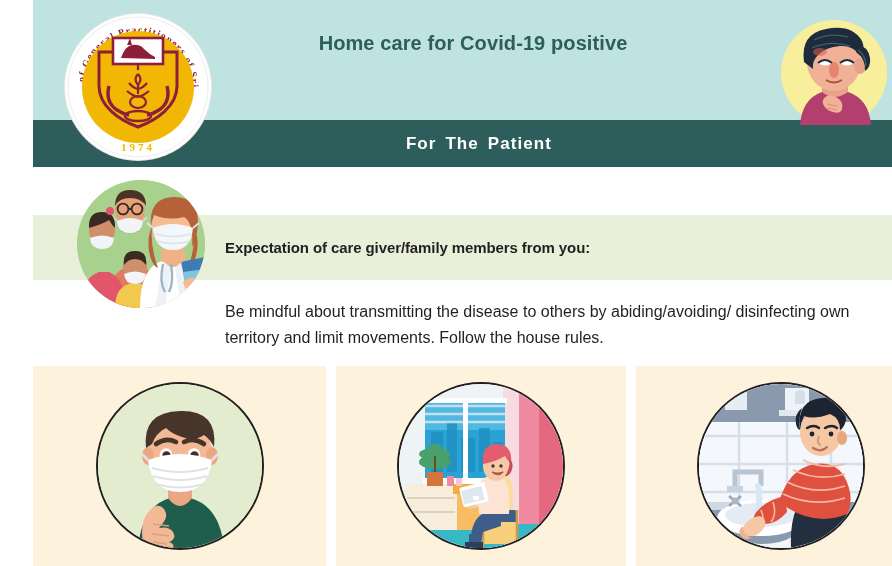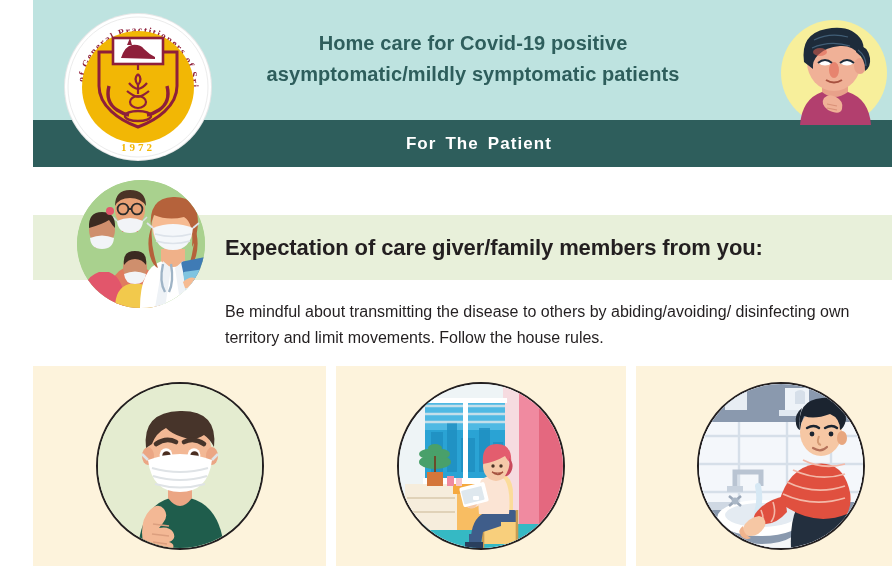--- a/index.html
+++ b/index.html
@@ -62,21 +62,21 @@
   }
 
   
   .green-band{
     position:absolute; left:0; top:215px; width:892px; height:65px;
     background:#e8f0da;
   }
   .green-heading{
     position:absolute; left:192px; top:215px; height:65px;
     display:flex; align-items:center;
-    color:#231f20; font-size:22px; font-weight:bold; letter-spacing:-.1px;
+    color:#231f20; font-size:15px; font-weight:bold; letter-spacing:-.1px;
   }
 
   
   .family-circle{
     position:absolute; left:44px; top:180px; width:128px; height:128px;
     border-radius:50%; overflow:hidden; background:#a9d18e; z-index:8;
   }
 
   
   .body-text{
@@ -105,21 +105,20 @@
 </style>
 </head>
 <body>
 
 <div class="page">
 
   <div class="header-band"></div>
 
   <div class="header-title">
     <span class="ln">Home  care for Covid-19 positive</span>
-    <span class="ln">asymptomatic/mildly symptomatic patients</span>
   </div>
 
   <div class="logo">
     <svg class="ring-text" width="146" height="146" viewBox="0 0 146 146">
       <defs>
         <path id="arcTop" d="M 19,73 A 54,54 0 0 1 127,73"></path>
       </defs>
       <circle cx="73" cy="73" r="71" fill="#ffffff"></circle>
       <circle cx="73" cy="73" r="70" fill="none" stroke="#ececec" stroke-width="1"></circle>
       <text font-family="&quot;Liberation Serif&quot;, serif" font-size="9.6" font-weight="bold" fill="#8e1f3a" letter-spacing="1.35">
@@ -139,21 +138,21 @@
           <path d="M54,49 q-4,5 -9,6"></path>
         <path d="M34,57 q6,5 11,6"></path>
           <path d="M56,57 q-6,5 -11,6"></path>
         <ellipse cx="45" cy="68" rx="8" ry="6"></ellipse>
         <path d="M45,36 l0,-5"></path>
       </g>
       <path d="M16,52 q-4,16 8,24 q6,4 12,5" fill="none" stroke="#8e1f3a" stroke-width="3.4"></path>
       <path d="M74,52 q4,16 -8,24 q-6,4 -12,5" fill="none" stroke="#8e1f3a" stroke-width="3.4"></path>
       <ellipse cx="45" cy="82" rx="13" ry="5" fill="none" stroke="#8e1f3a" stroke-width="2.4"></ellipse>
     </svg>
-    <div class="yr">1972</div>
+    <div class="yr">1974</div>
   </div>
 
   <div class="avatar-sick">
     <svg width="128" height="107" viewBox="0 0 128 107">
       <clipPath id="clipHead">
           <rect x="0" y="0" width="128" height="107"></rect>
         </clipPath>
       <g clip-path="url(#clipHead)">
         <circle cx="64" cy="55" r="53" fill="#f7ef9b"></circle>
 

